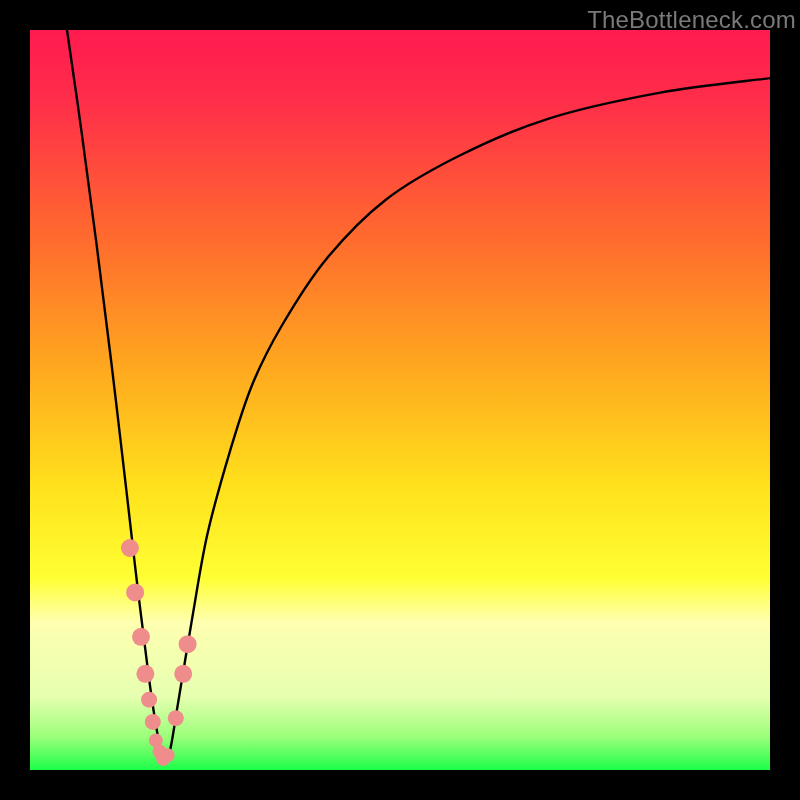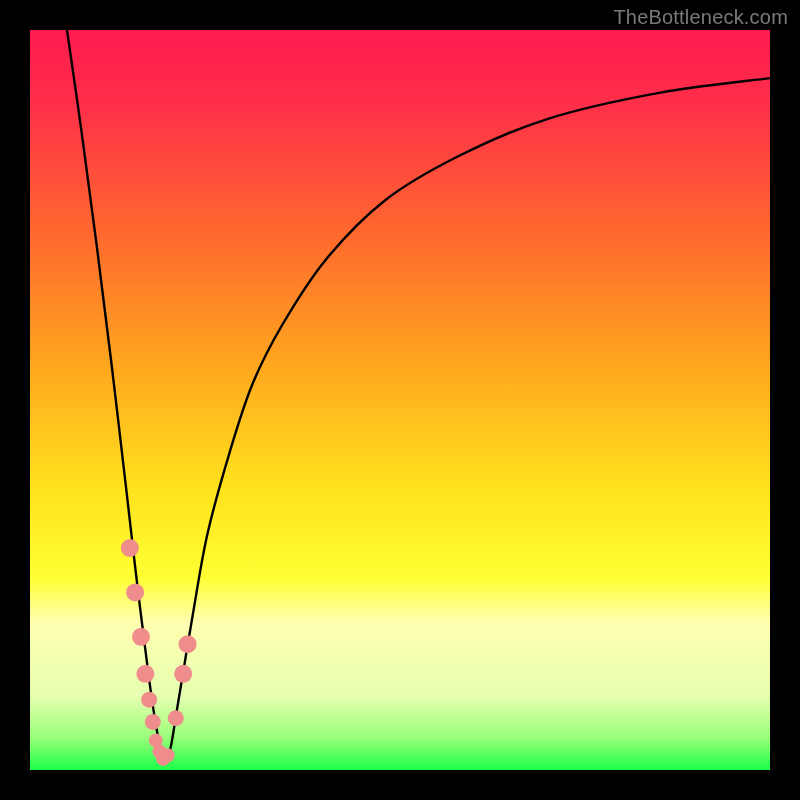--- a/index.html
+++ b/index.html
@@ -28,23 +28,23 @@
     position: absolute;
     inset: 0;
   }
   .curve-layer {
     position: absolute;
     inset: 0;
   }
   .watermark {
     position: absolute;
     top: 6px;
-    right: 12px;
+    right: 4px;
     color: #7a7a7a;
-    font-size: 20px;
+    font-size: 24px;
     font-weight: 500;
     user-select: none;
     letter-spacing: 0.2px;
   }
 </style>
 </head>
 <body>
 
 <div class="canvas-wrap">
 

